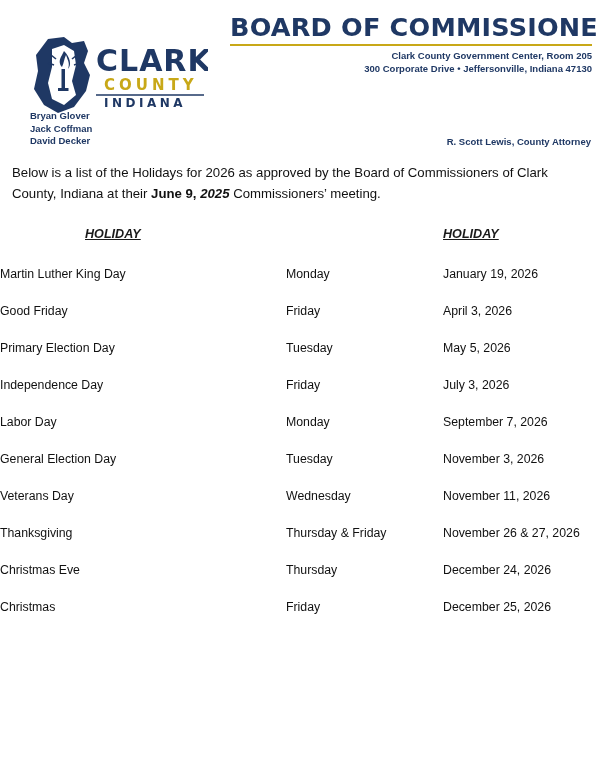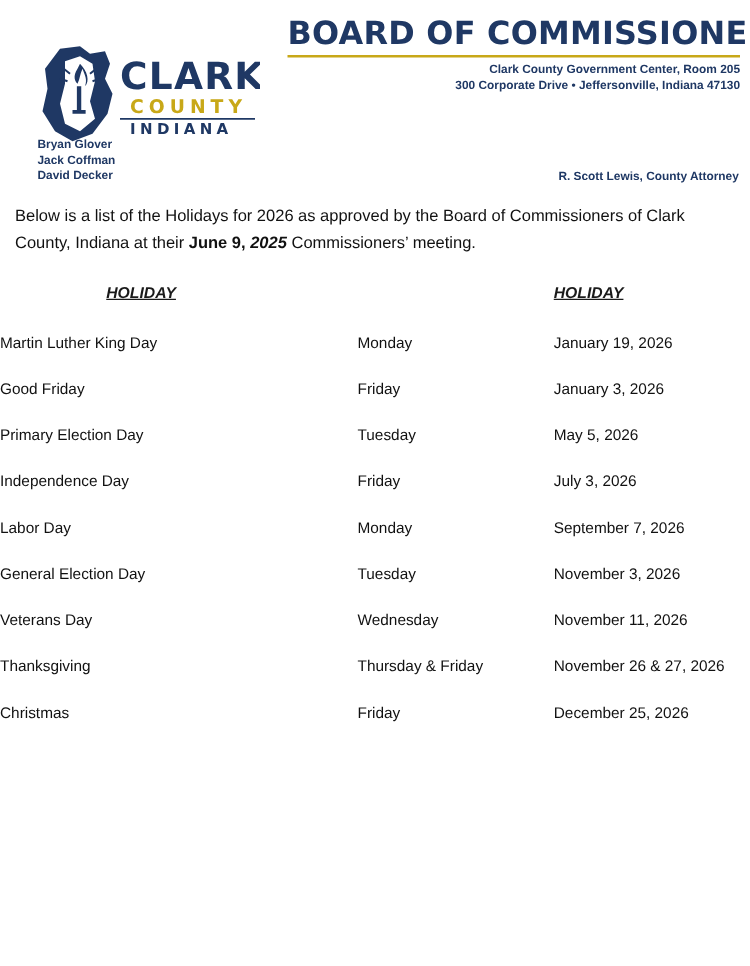--- a/index.html
+++ b/index.html
@@ -177,21 +177,21 @@
   </thead>
   <tbody>
     <tr>
       <td class="col-holiday">Martin Luther King Day</td>
       <td class="col-day">Monday</td>
       <td class="col-observed">January 19, 2026</td>
     </tr>
     <tr>
       <td class="col-holiday">Good Friday</td>
       <td class="col-day">Friday</td>
-      <td class="col-observed">January 3, 2026</td>
+      <td class="col-observed">April 3, 2026</td>
     </tr>
     <tr>
       <td class="col-holiday">Primary Election Day</td>
       <td class="col-day">Tuesday</td>
       <td class="col-observed">May 5, 2026</td>
     </tr>
     <tr>
       <td class="col-holiday">Independence Day</td>
       <td class="col-day">Friday</td>
       <td class="col-observed">July 3, 2026</td>
@@ -210,18 +210,23 @@
       <td class="col-holiday">Veterans Day</td>
       <td class="col-day">Wednesday</td>
       <td class="col-observed">November 11, 2026</td>
     </tr>
     <tr>
       <td class="col-holiday">Thanksgiving</td>
       <td class="col-day">Thursday &amp; Friday</td>
       <td class="col-observed">November 26 &amp; 27, 2026</td>
     </tr>
     <tr>
+      <td class="col-holiday">Christmas Eve</td>
+      <td class="col-day">Thursday</td>
+      <td class="col-observed">December 24, 2026</td>
+    </tr>
+    <tr>
       <td class="col-holiday">Christmas</td>
       <td class="col-day">Friday</td>
       <td class="col-observed">December 25, 2026</td>
     </tr>
   </tbody>
 </table>
 
 </body></html>

